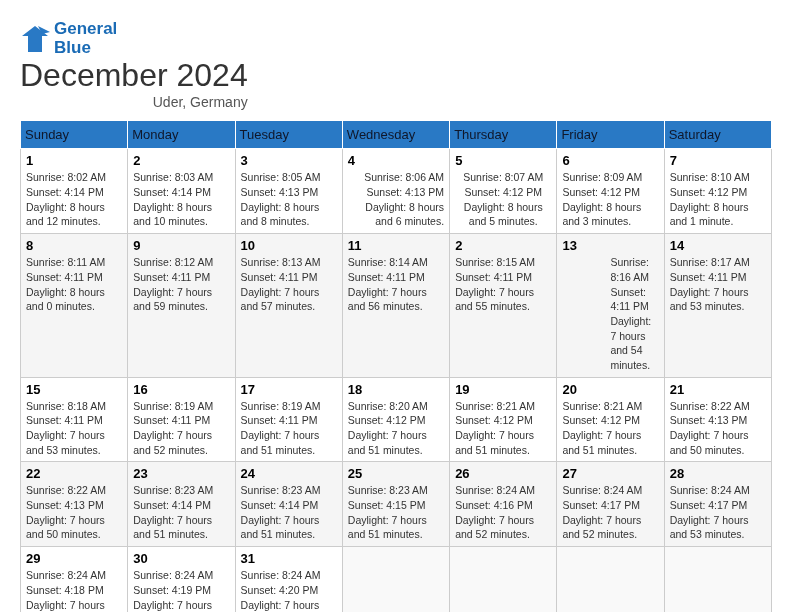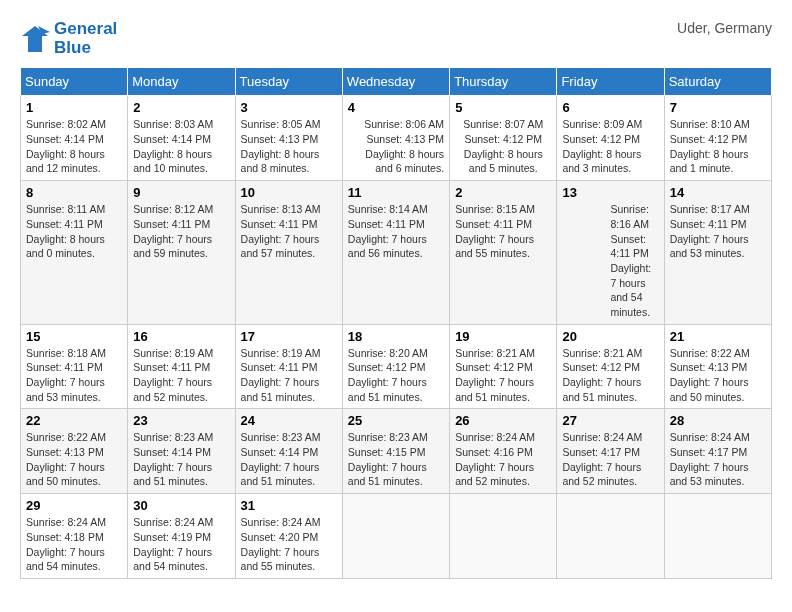--- a/index.html
+++ b/index.html
@@ -8,20 +8,21 @@
       background: #fff;
       width: 792px;
       min-height: 612px;
       padding: 20px;
     }
     .header {
       display: flex;
       justify-content: space-between;
       align-items: flex-start;
       margin-bottom: 10px;
+      flex-direction: column;
     }
     .logo {
       display: flex;
       align-items: center;
       gap: 4px;
     }
     .logo-bird {
       width: 30px;
       height: 30px;
     }
@@ -37,21 +38,21 @@
       font-size: 14px;
       color: #555;
     }
     .calendar {
       width: 100%;
       border-collapse: collapse;
       font-size: 11px;
     }
     .calendar th {
       background: #2979c5;
-      color: #ffffff;
+      color: #0f172a;
       padding: 6px 4px;
       text-align: left;
       font-size: 13px;
       font-weight: normal;
       border: 1px solid #fff;
       margin-left: 37px;
     }
     .calendar td {
       border: 1px solid #ccc;
       vertical-align: top;
@@ -88,20 +89,21 @@
         <polygon points="15,2 28,12 22,12 22,28 8,28 8,12 2,12" fill="#2979c5"></polygon>
         <polygon points="18,2 30,8 22,10" fill="#2979c5"></polygon>
       </svg>
     </div>
     <div>
       <div style="font-size:17px;font-weight:bold;color:#1a6bb5;line-height:1.1;">General</div>
       <div style="font-size:17px;font-weight:bold;color:#1a6bb5;line-height:1.1;">Blue</div>
     </div>
   </div>
   <div class="title-block">
+    <div class="month-title">December 2024</div>
     <div class="location">Uder, Germany</div>
   </div>
 </div>
 
 <table class="calendar">
   <thead>
     <tr id="calendar-header-row">
     <th>Sunday</th>
         <th>Monday</th>
         <th>Tuesday</th>

